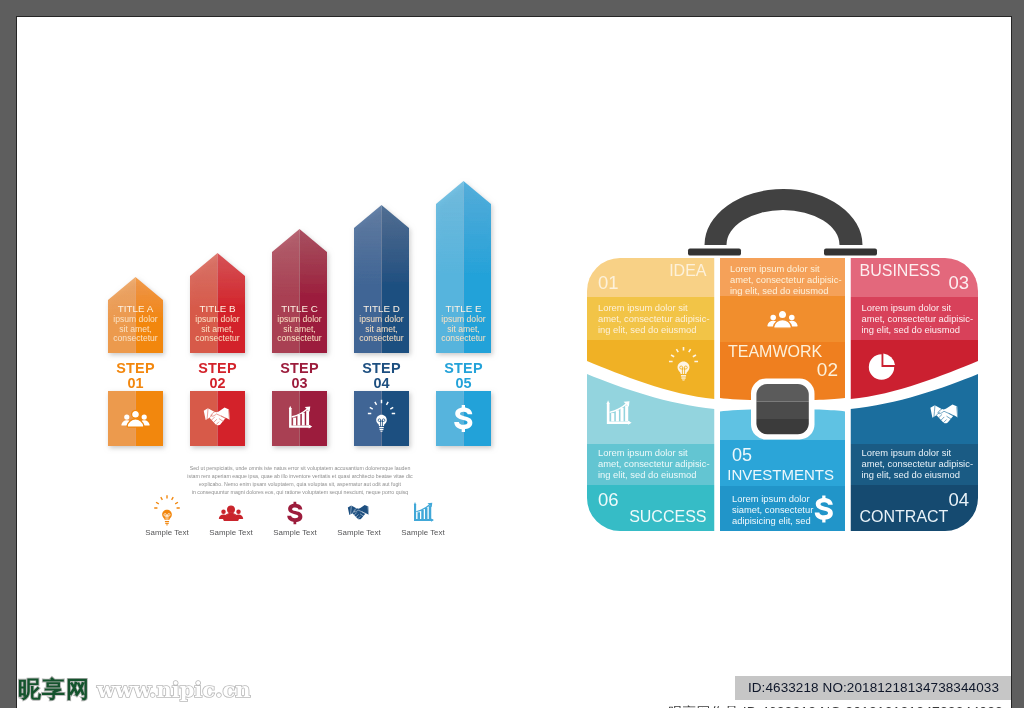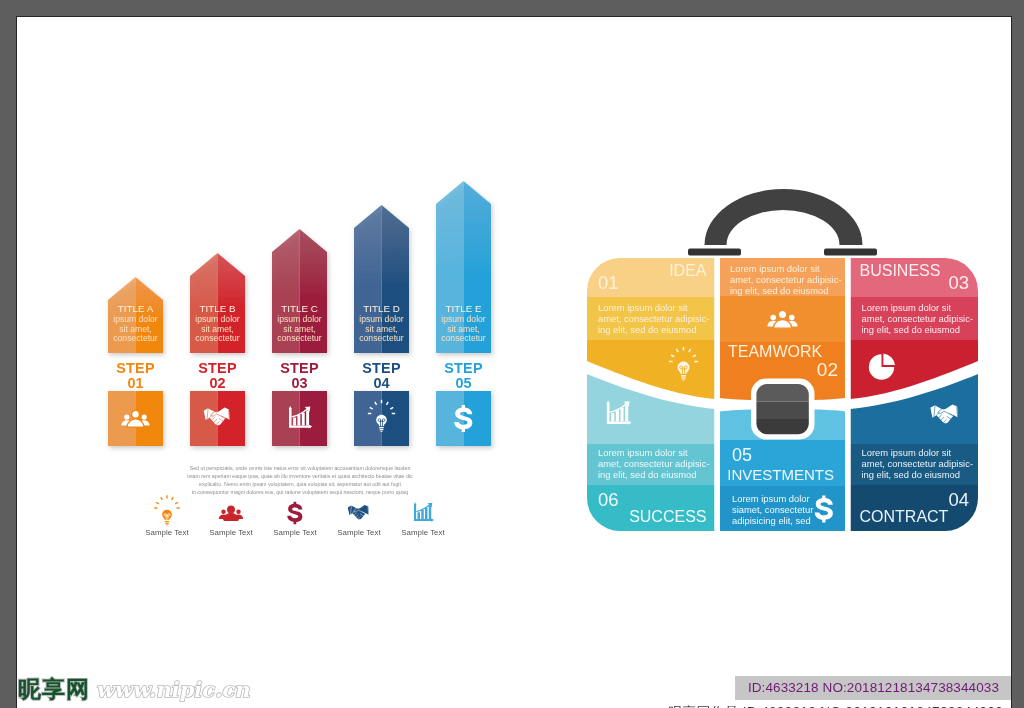--- a/index.html
+++ b/index.html
@@ -4,23 +4,23 @@
 <style>
   html,body{margin:0;padding:0;}
   body{width:1024px;height:708px;background:#5e5e5e;font-family:"Liberation Sans",sans-serif;overflow:hidden;}
   #canvas{position:absolute;left:16px;top:16px;width:996px;height:694px;background:#fff;
           border:1px solid #262626;box-sizing:border-box;overflow:hidden;}
   #art{position:absolute;left:0;top:0;}
   svg{display:block;}
   .wm-left{position:absolute;left:1px;top:657px;display:flex;align-items:baseline;gap:7px;z-index:5;}
   .wm-cjk{font-family:"DejaVu Sans",sans-serif;font-size:23px;font-weight:bold;color:#14532d;
           -webkit-text-stroke:1.7px #b4b4b4;paint-order:stroke fill;letter-spacing:1px;}
-  .wm-url{font-family:"DejaVu Serif",serif;font-size:21px;font-weight:bold;font-style:italic;color:#ffffff;
+  .wm-url{font-family:"DejaVu Serif",serif;font-size:21px;font-weight:bold;color:#ffffff;
           -webkit-text-stroke:1.7px #bababa;paint-order:stroke fill;letter-spacing:0px;}
-  .idbar{position:absolute;right:0px;top:659px;background:#c6c6c6;color:#701a75;
+  .idbar{position:absolute;right:0px;top:659px;background:#c6c6c6;color:#0f172a;
          font-size:13.5px;padding:4px 12px 5px 13px;letter-spacing:0.1px;z-index:5;white-space:nowrap;}
   .idbar2{position:absolute;right:-4px;top:683px;color:#3a3a3a;
          font-size:14px;padding:4px 12px 5px 13px;letter-spacing:0.1px;z-index:5;white-space:nowrap;}
 </style>
 </head>
 <body>
 
 <div id="canvas">
   <svg id="art" width="994" height="692" viewBox="17 17 994 692">
       <defs>

